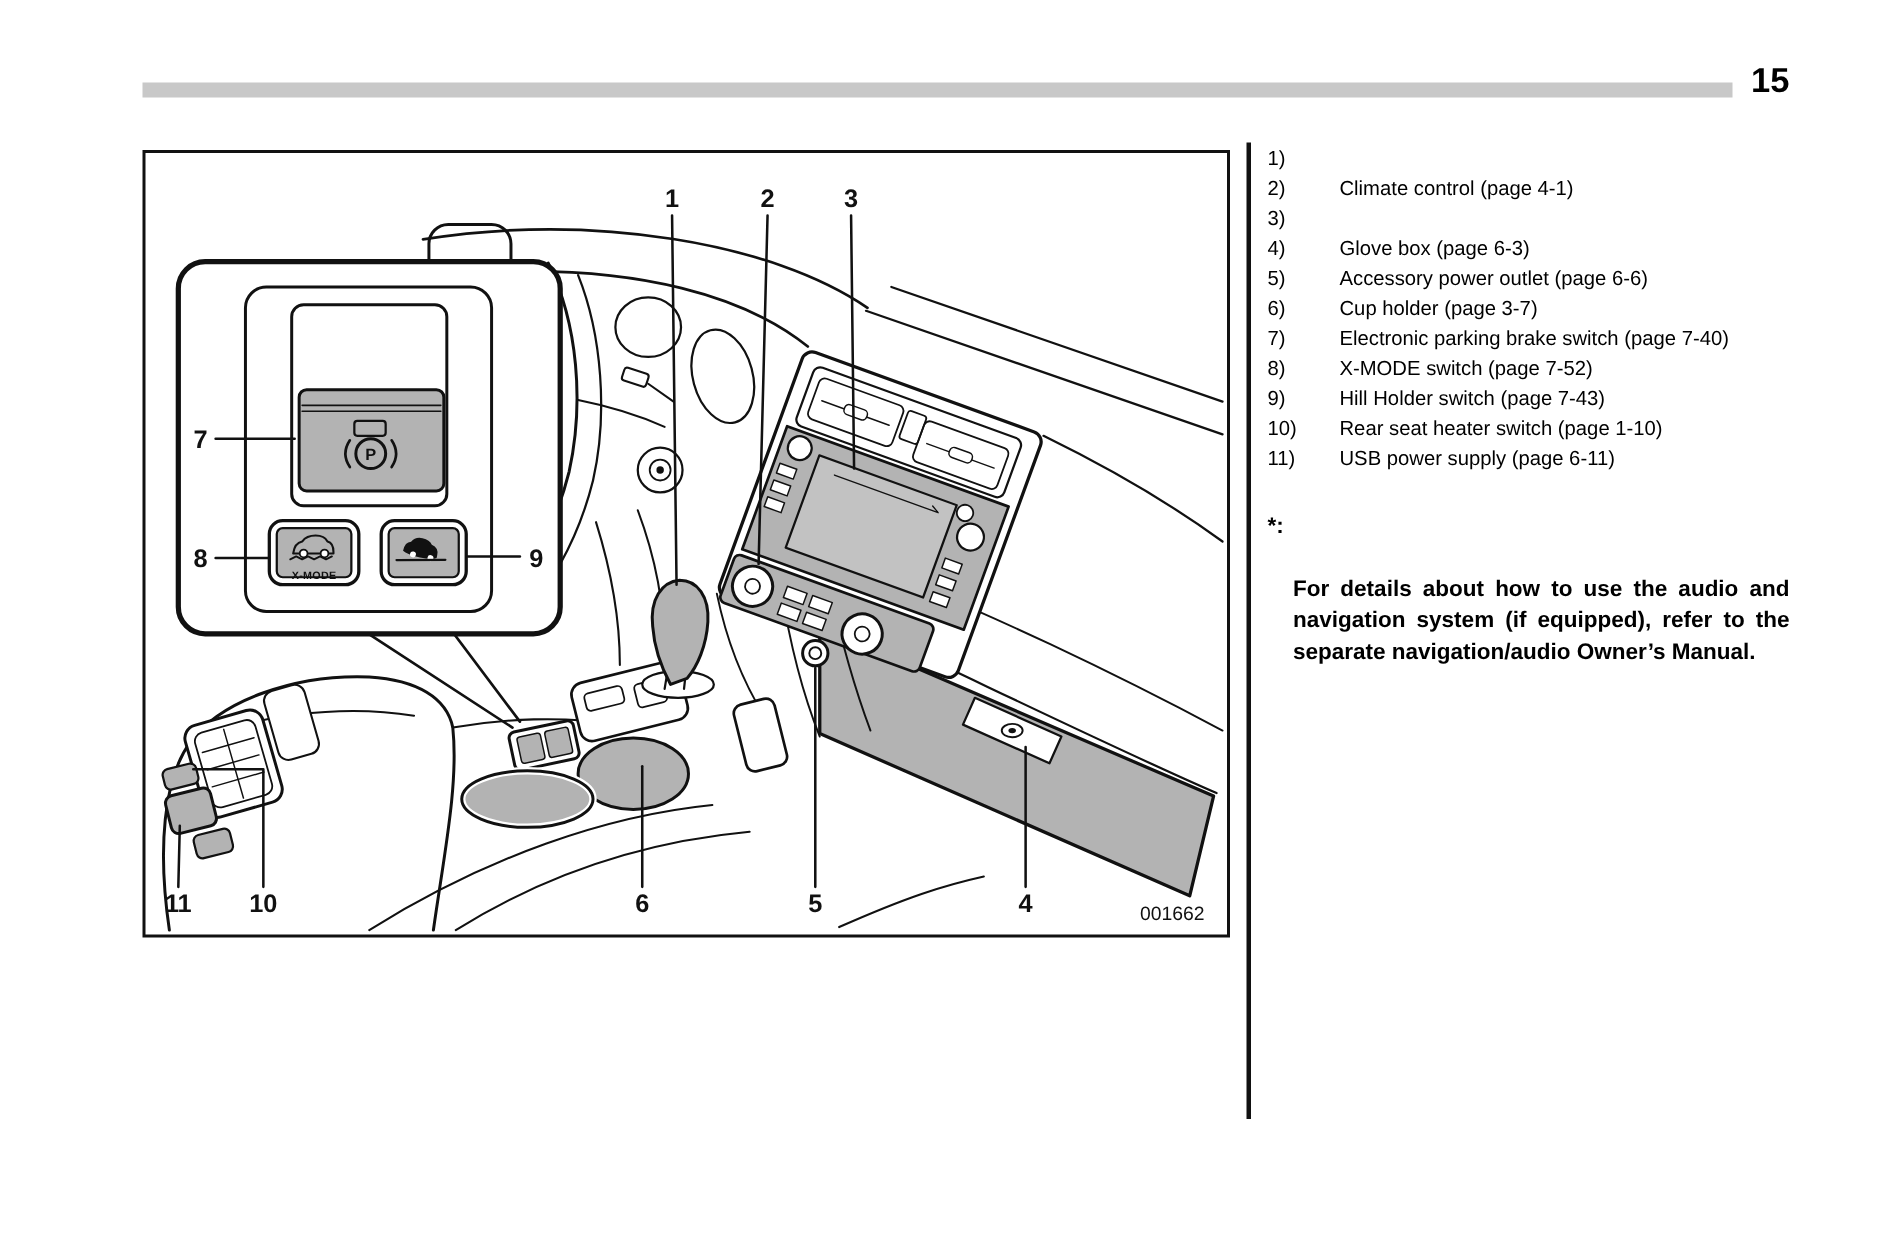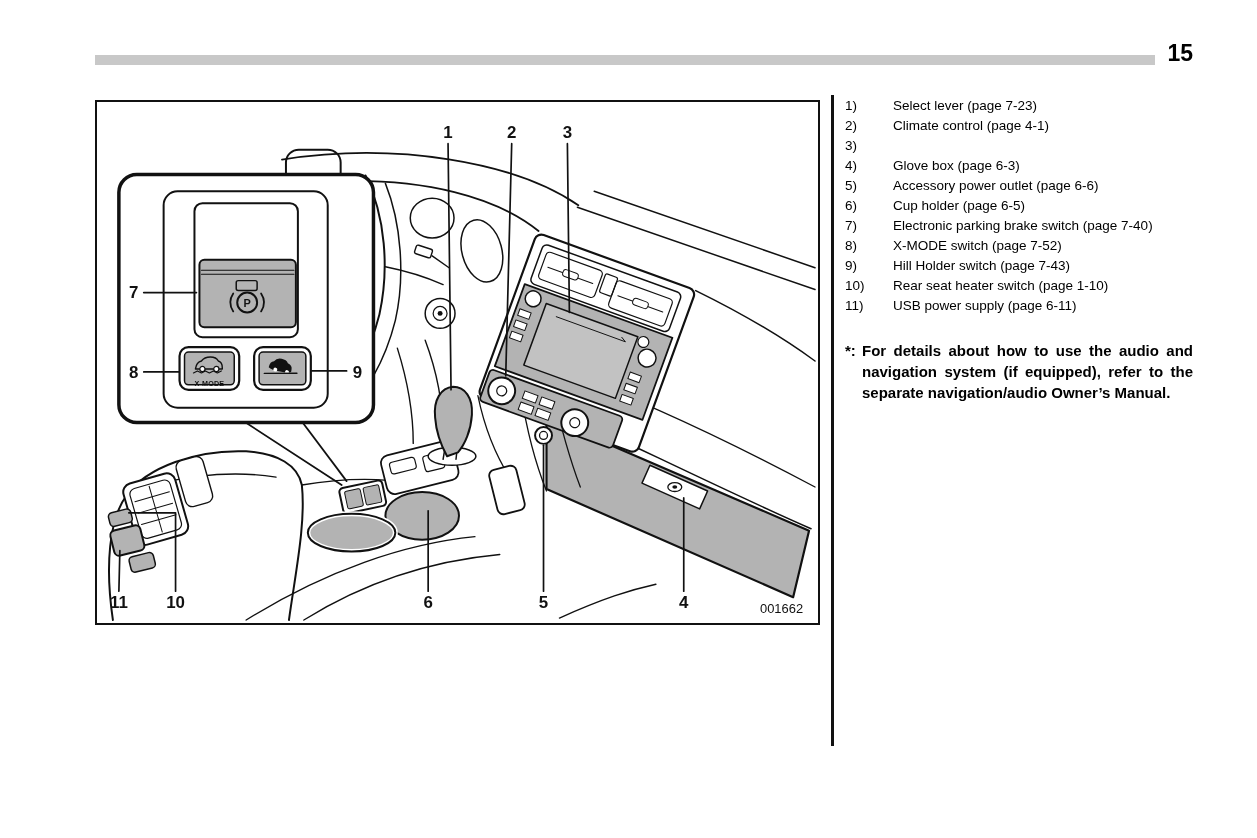--- a/index.html
+++ b/index.html
@@ -11,21 +11,21 @@
                 border:2.5px solid #111;box-sizing:border-box;background:#fff;}
   .figure-frame svg{position:absolute;left:0;top:0;width:100%;height:100%;}
   .vsep{position:absolute;left:831px;top:95px;width:3px;height:702px;background:#111;}
   .legend{position:absolute;left:845px;top:96px;width:352px;font-size:13.5px;line-height:20px;}
   .legend-row{display:flex;align-items:flex-start;}
   .legend-num{flex:0 0 48px;}
   .legend-label{flex:1;max-width:299px;}
   .footnote{position:absolute;left:845px;top:340px;width:350px;font-size:15px;
             font-weight:bold;line-height:21px;}
   .footnote-marker{position:absolute;left:0;top:0;}
-  .footnote-text{display:block;margin-left:17px;width:331px;text-align:justify;}
+  .footnote-text{display:block;margin-left:17px;width:331px;text-align:justify;margin-top:42px;}
   .continued{position:absolute;right:66px;top:786px;font-size:15px;font-weight:bold;
              font-style:italic;letter-spacing:.5px;}
   .callout{font-size:17px;font-weight:bold;}
   .code-label{font-size:13px;}
   .xmode-label{font-size:7.2px;font-weight:bold;letter-spacing:.2px;}
   .p-label{font-size:11px;font-weight:bold;}
 </style>
 </head>
 <body>
 
@@ -248,40 +248,39 @@
         <text class="code-label" x="710" y="515" text-anchor="end">001662</text>
       </g>
     </svg>
   </div>
 
   <div class="vsep"></div>
 
   <div class="legend">
     <div class="legend-row">
         <span class="legend-num">1)</span>
-        <span class="legend-label">Select lever (page 7-23)</span>
       </div>
     <div class="legend-row">
         <span class="legend-num">2)</span>
         <span class="legend-label">Climate control (page 4-1)</span>
       </div>
     <div class="legend-row">
         <span class="legend-num">3)</span>
       </div>
     <div class="legend-row">
         <span class="legend-num">4)</span>
         <span class="legend-label">Glove box (page 6-3)</span>
       </div>
     <div class="legend-row">
         <span class="legend-num">5)</span>
         <span class="legend-label">Accessory power outlet (page 6-6)</span>
       </div>
     <div class="legend-row">
         <span class="legend-num">6)</span>
-        <span class="legend-label">Cup holder (page 6-5)</span>
+        <span class="legend-label">Cup holder (page 3-7)</span>
       </div>
     <div class="legend-row">
         <span class="legend-num">7)</span>
         <span class="legend-label">Electronic parking brake switch (page 7-40)</span>
       </div>
     <div class="legend-row">
         <span class="legend-num">8)</span>
         <span class="legend-label">X-MODE switch (page 7-52)</span>
       </div>
     <div class="legend-row">

